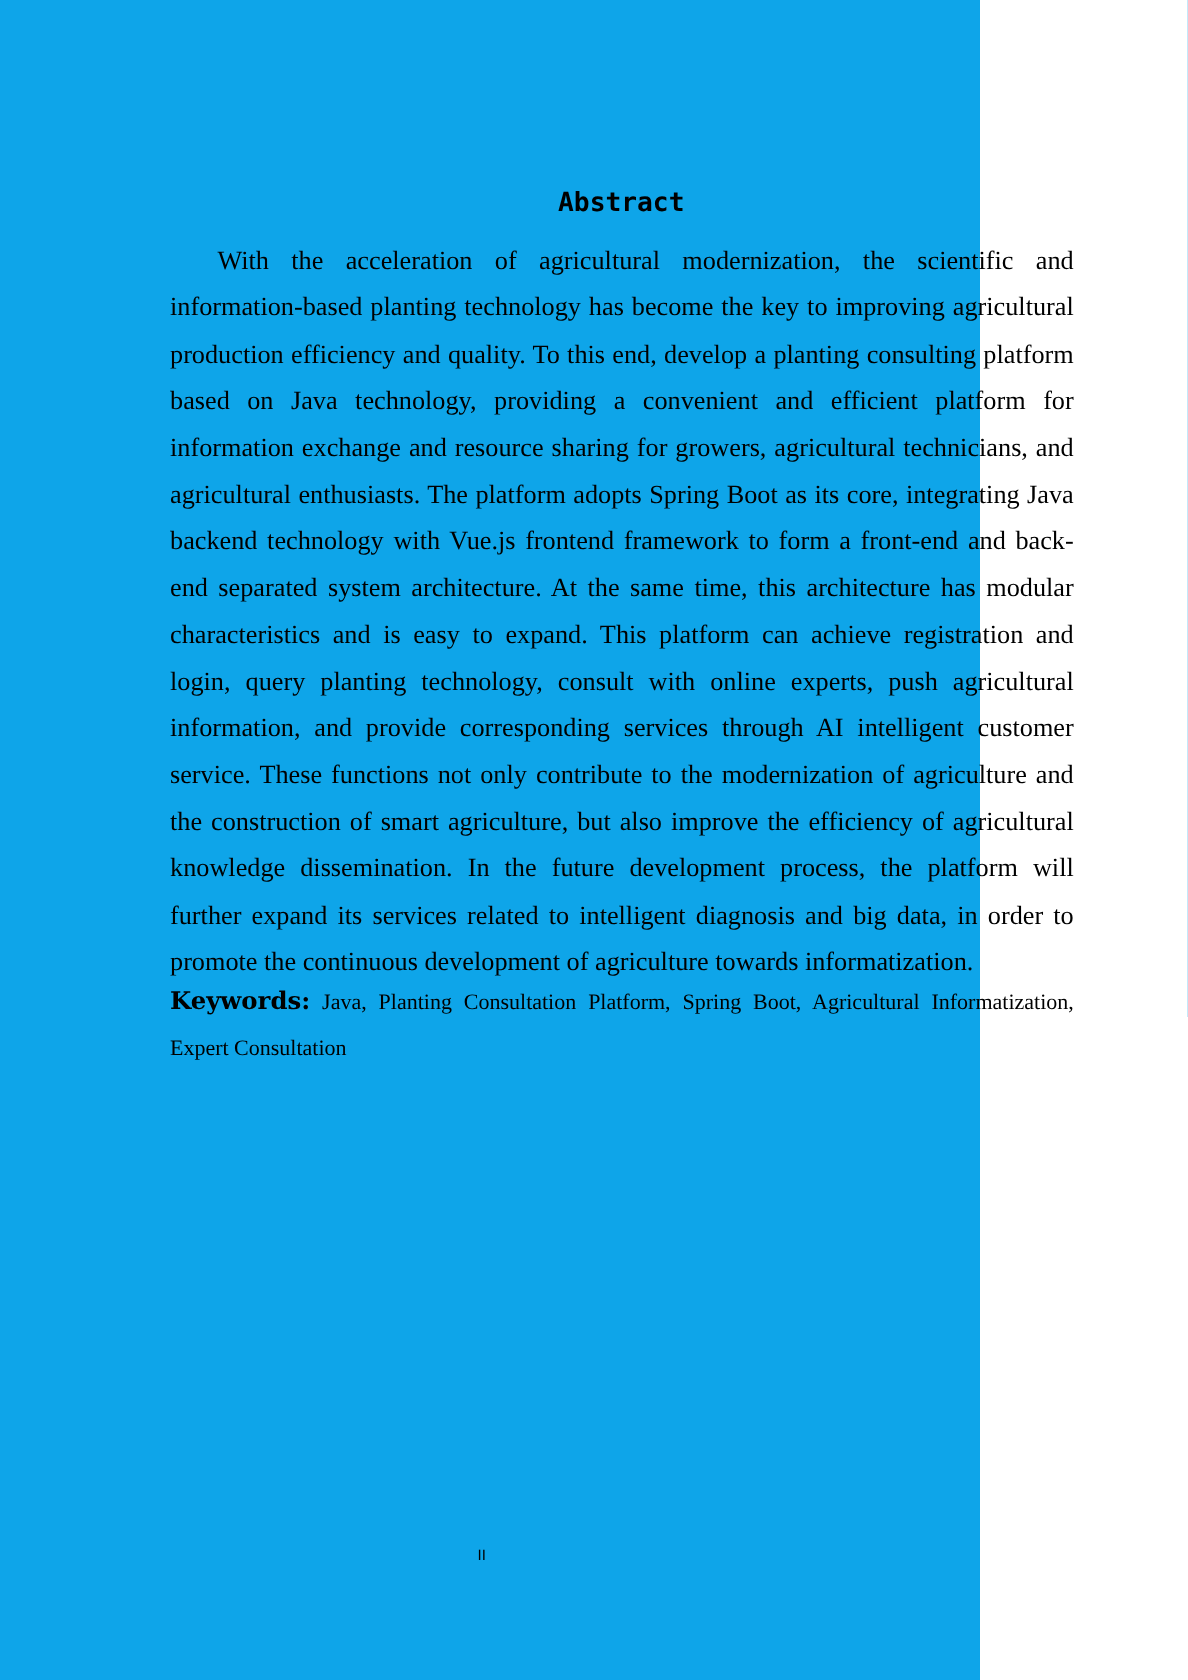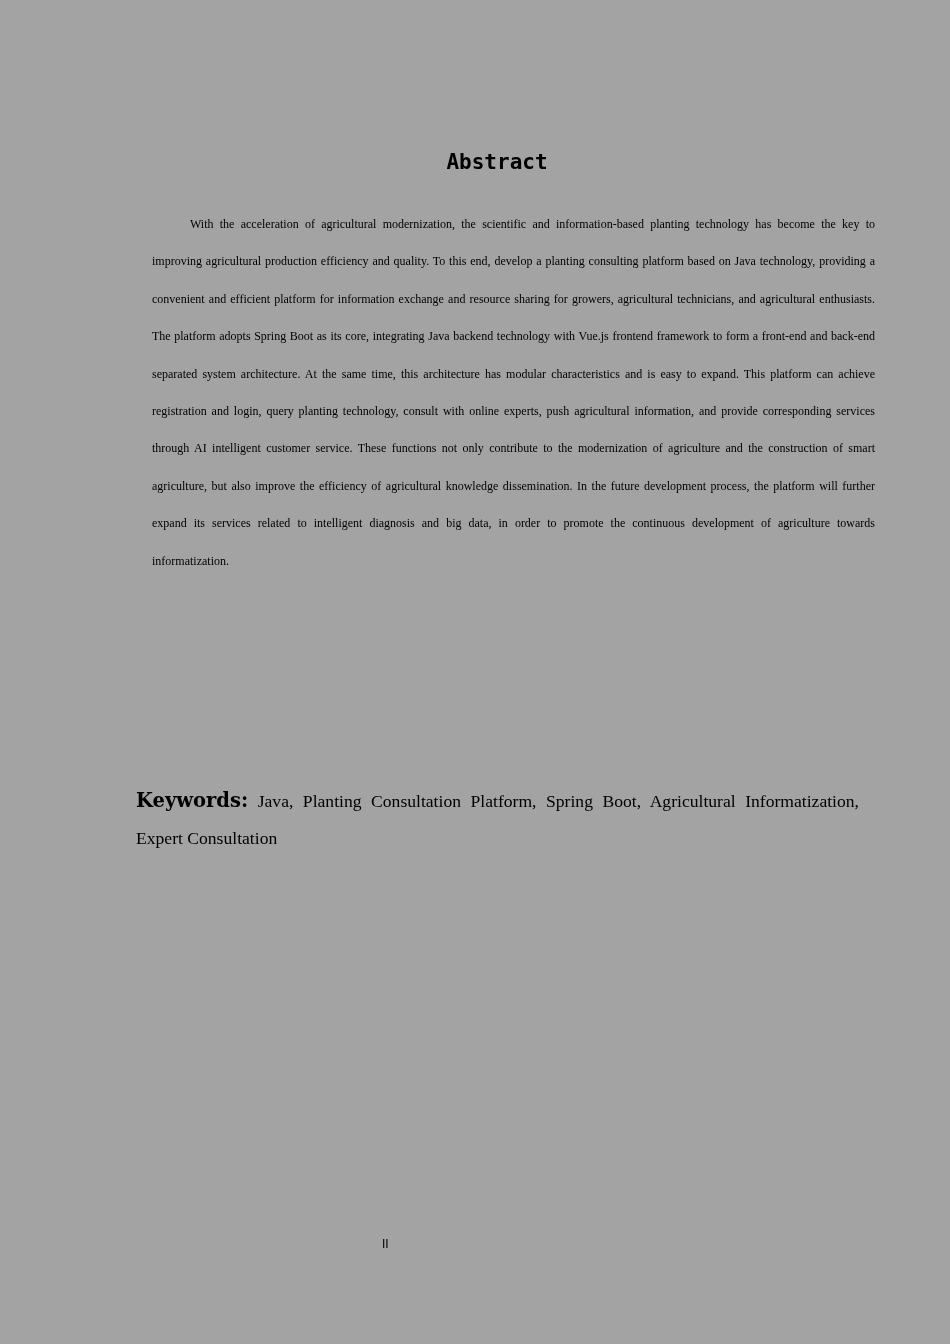--- a/index.html
+++ b/index.html
@@ -1,25 +1,25 @@
 <!DOCTYPE html>
 <html><head>
 <meta charset="utf-8">
 <style>
   html, body { margin: 0; padding: 0; background: #ffffff; }
   body { width: 950px; height: 1344px; position: relative; overflow: hidden; }
-  .page { position: absolute; left: 0; top: 0; width: 950px; height: 1344px; background: #a3a3a3; }
+  .page { position: absolute; left: 0; top: 0; width: 784px; height: 1344px; background: #0ea5e9; }
   .title {
     position: absolute; left: 0; width: 994px; top: 150px; text-align: center;
     font-family: "DejaVu Sans Mono", monospace; font-weight: bold; font-size: 21px; color: #000;
   }
   .abstract {
     position: absolute; left: 136px; width: 723px; top: 190px;
-    font-family: "Liberation Serif", serif; font-size: 12px; line-height: 37.4px; color: #000;
-    text-align: justify; text-indent: 38px; margin: 16px;
+    font-family: "Liberation Serif", serif; font-size: 21px; line-height: 37.4px; color: #000;
+    text-align: justify; text-indent: 38px; margin: 0;
   }
   .keywords {
     position: absolute; left: 136px; width: 723px; top: 782px;
     font-family: "Liberation Serif", serif; font-size: 17.6px; line-height: 37.4px; color: #000;
     text-align: justify; margin: 0;
   }
   .kw-label { font-weight: bold; font-size: 19.5px; font-family: "DejaVu Serif", serif; margin-top: 11px; }
   .page-num {
     position: absolute; left: 382px; top: 1237px; font-family: "Liberation Sans", sans-serif;
     font-size: 12px; color: #000;

